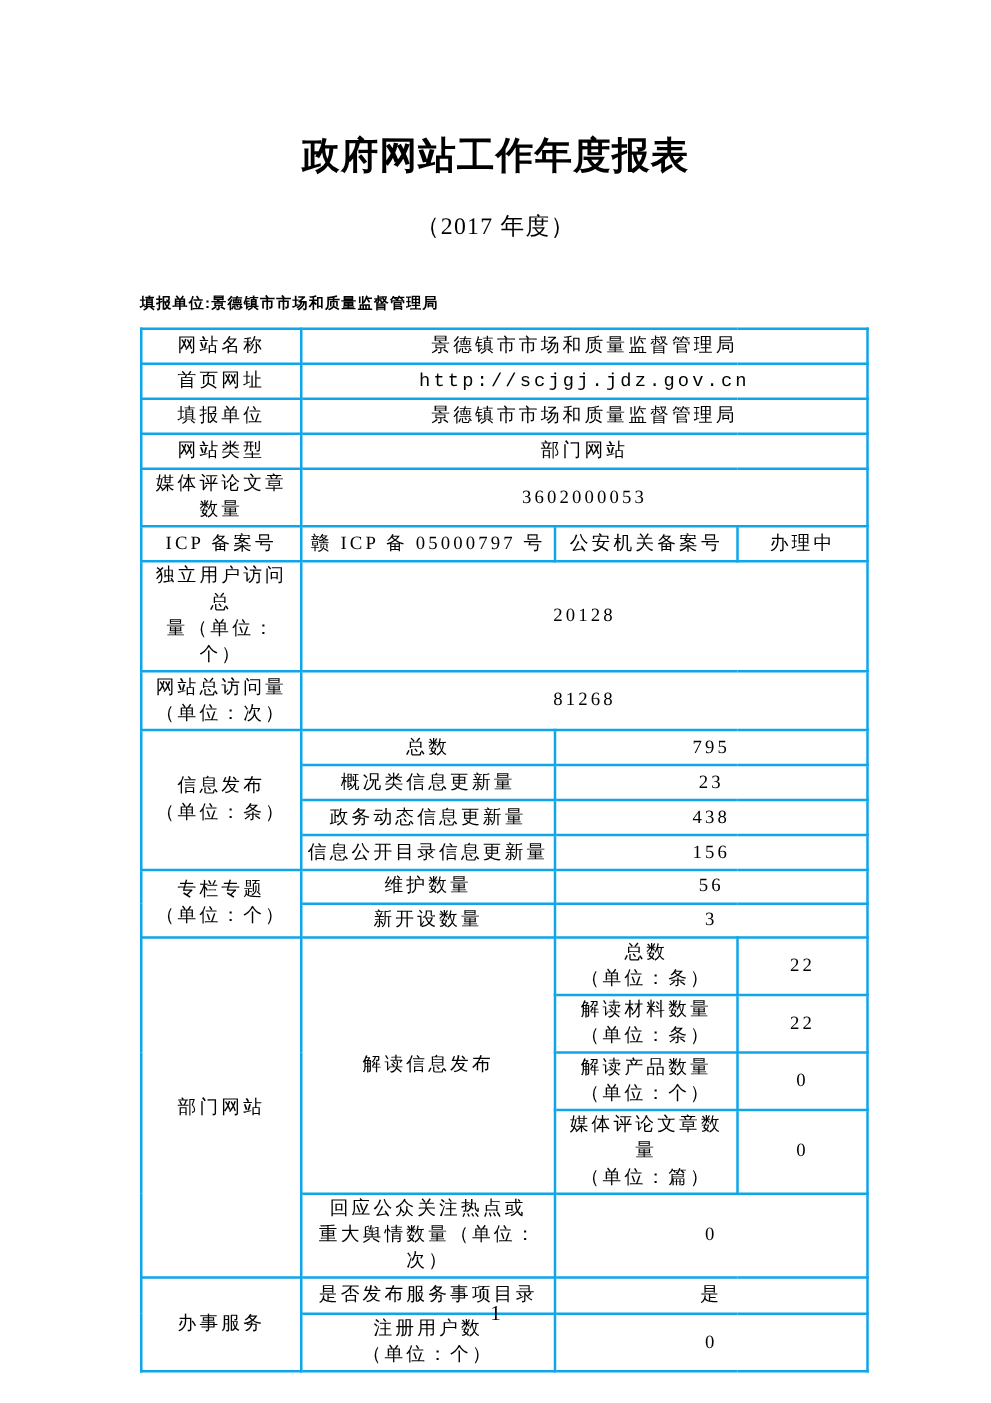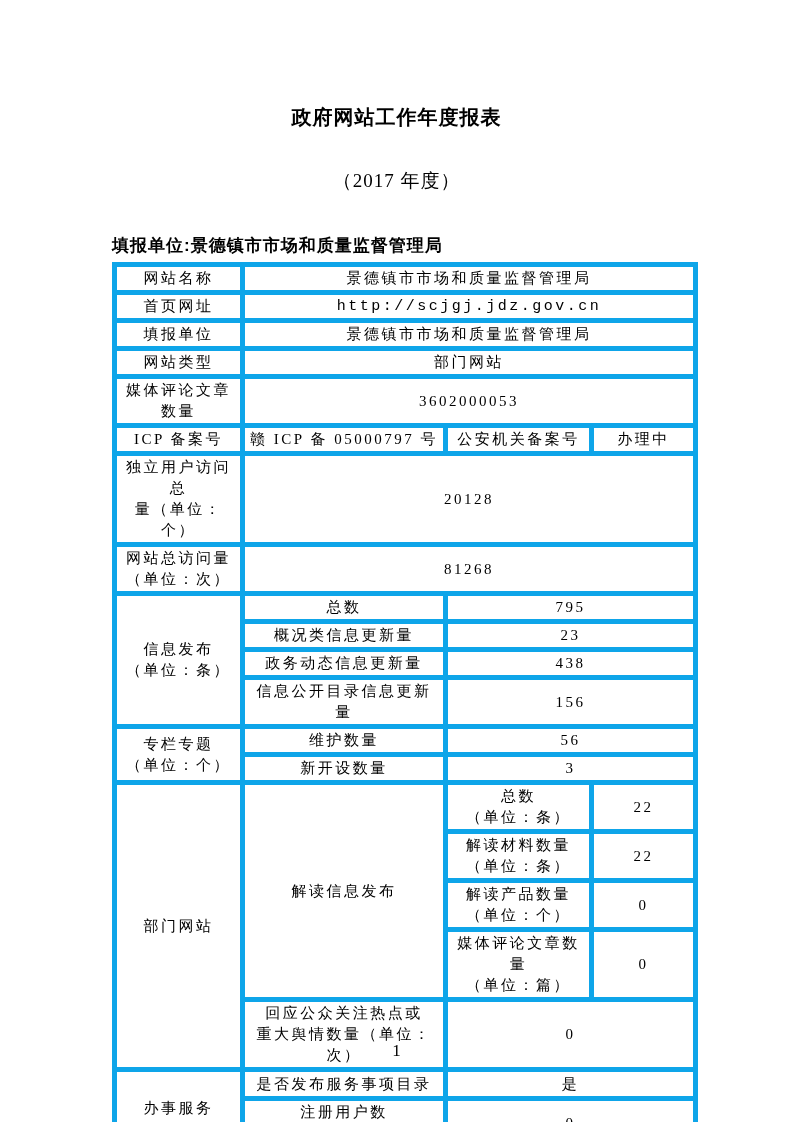--- a/index.html
+++ b/index.html
@@ -10,48 +10,48 @@
     overflow: hidden;
     font-family: "Liberation Serif", serif;
     color: #000;
   }
   .doc-title {
     position: absolute;
     top: 104px; left: 0; width: 793px;
     text-align: center;
     font-family: "Liberation Sans", sans-serif;
     font-weight: 700;
-    font-size: 20px;
+    font-size: 30px;
     letter-spacing: 1px;
     color: #000;
   }
   .doc-subtitle {
     position: absolute;
     top: 168px; left: 0; width: 793px;
     text-align: center;
     font-size: 19px;
     letter-spacing: 1px;
   }
   .filing-unit {
     position: absolute;
     top: 234px; left: 112px;
     font-family: "Liberation Sans", sans-serif;
     font-weight: 700;
-    font-size: 17px;
+    font-size: 12px;
     letter-spacing: 1px;
   }
   table.report {
     position: absolute;
     top: 262px; left: 112px;
     width: 581px;
     border-collapse: collapse;
     table-layout: fixed;
   }
   table.report td {
-    border: 5px solid #0ea5e9;
+    border: 2px solid #0ea5e9;
     font-size: 15px;
     letter-spacing: 2.5px;
     text-align: center;
     vertical-align: middle;
     padding: 1px 3px;
     white-space: pre-line;
     line-height: 21px;
     overflow: hidden;
   }
   td.ta-left { text-align: left; padding-left: 4px; margin-left: 39px; }

